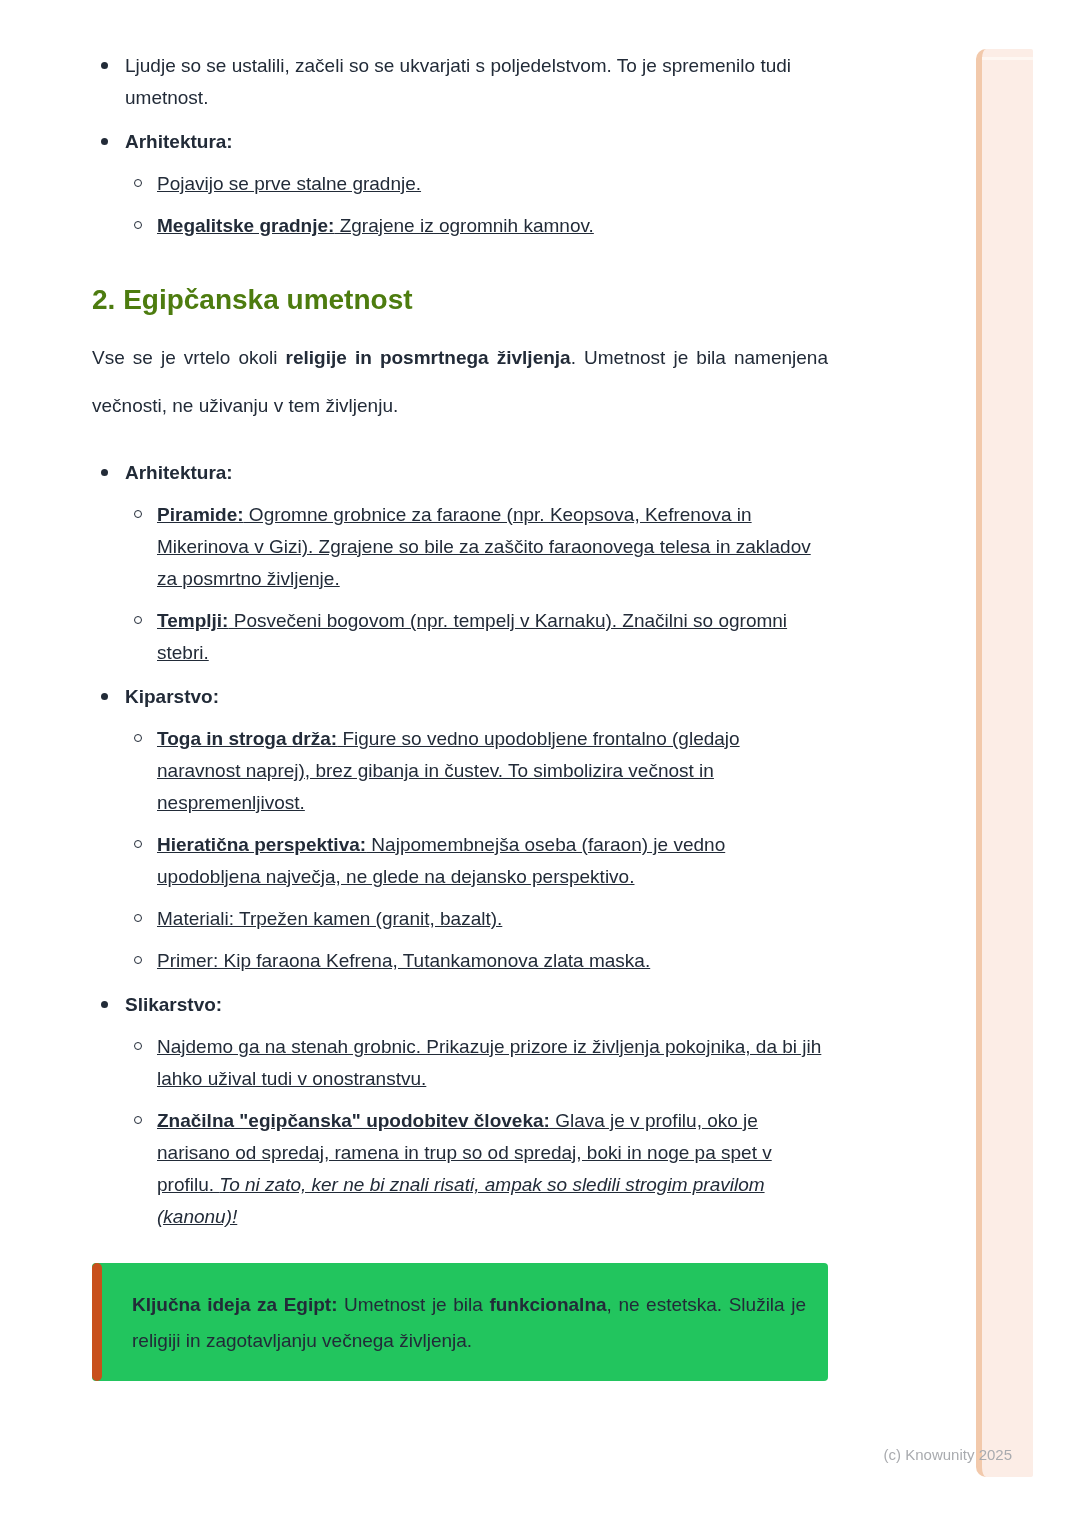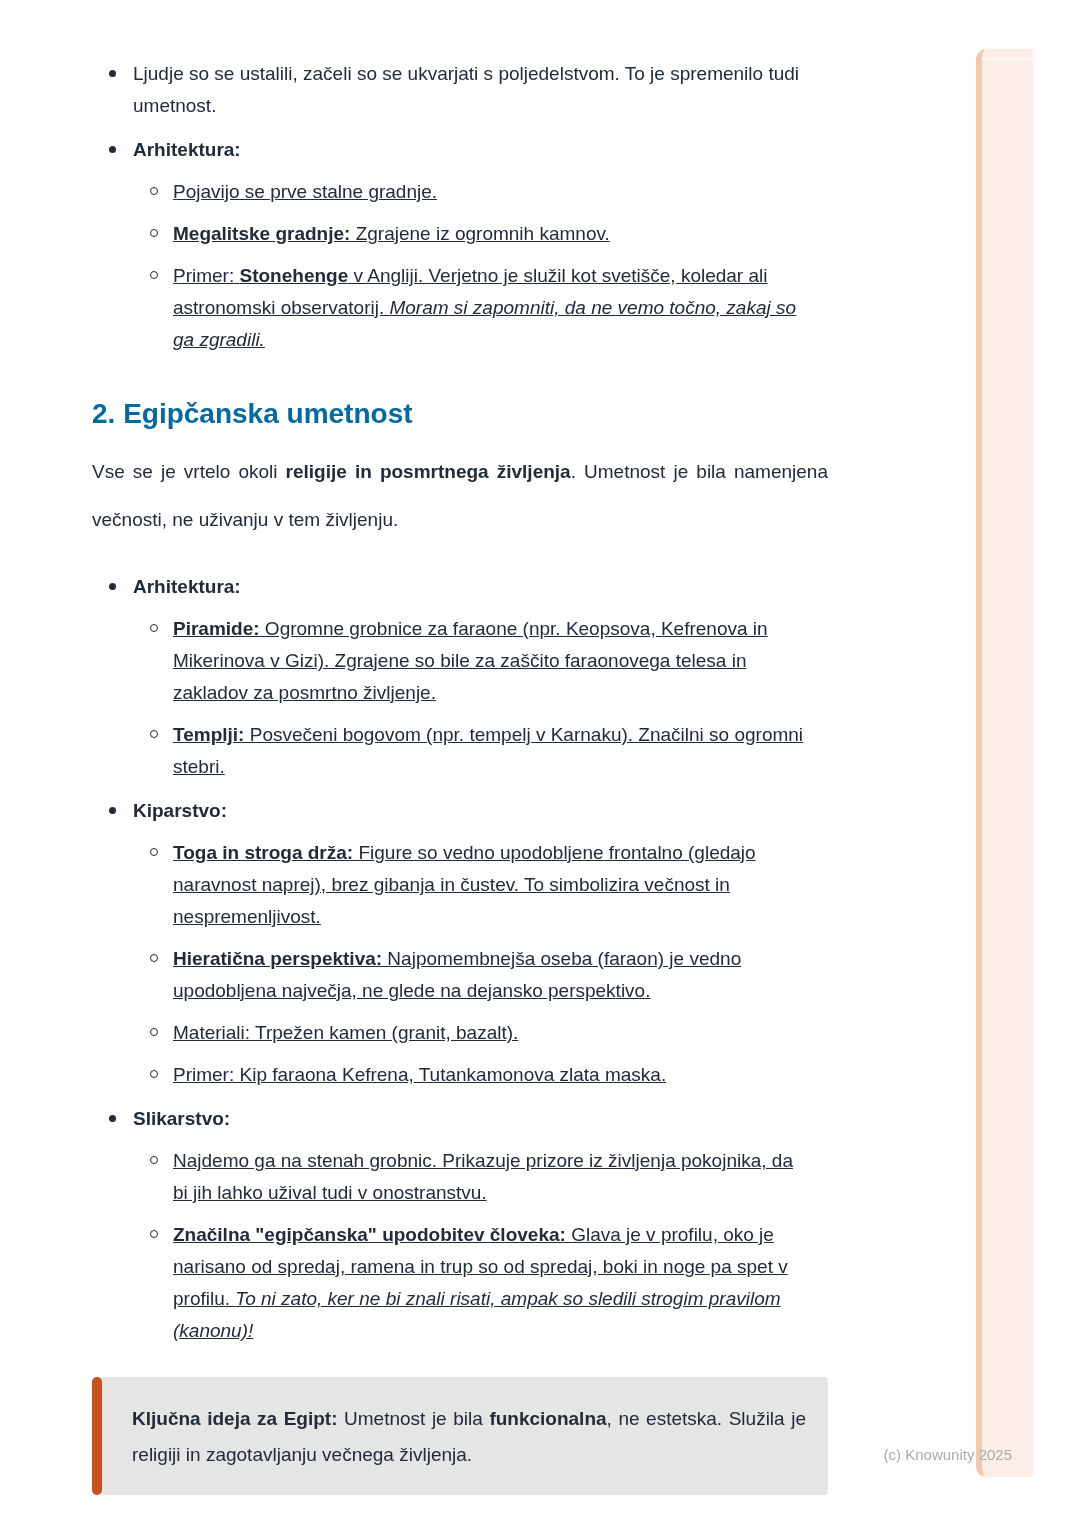--- a/index.html
+++ b/index.html
@@ -14,54 +14,54 @@
     overflow: hidden;
   }
   .content {
     position: absolute;
     left: 92px;
     top: 50px;
     width: 736px;
     font-size: 19px;
     line-height: 32px;
   }
-  ul { list-style: none; margin: 8px; padding: 0; }
+  ul { list-style: none; margin: 0; padding: 0; }
   .l1 > li { position: relative; padding-left: 33px; }
   .l1 > li + li { margin-top: 12px; }
   .l1 > li > .marker {
     position: absolute; left: 9px; top: 12px;
     width: 7px; height: 7px; border-radius: 50%;
     background: #222B38;
   }
   .l2 { margin-top: 4px; margin-bottom: 8px; }
   .l2 > li { position: relative; padding-left: 32px; margin-top: 10px; text-decoration: underline; }
   .l2 > li > .marker {
     position: absolute; left: 9px; top: 11px;
     width: 8px; height: 8px; border-radius: 50%;
     border: 1.5px solid #222B38; box-sizing: border-box;
     background: transparent;
   }
   h2.section-heading {
     margin: 40px 0 16px 0;
     font-size: 28px;
     line-height: 36px;
     font-weight: 700;
-    color: #0369a1;
+    color: #4d7c0f;
   }
   p.section-intro {
     margin: 0 0 27px 0;
     line-height: 48px;
     text-align: justify;
   }
   .b { font-weight: 700; }
   .i { font-style: italic; }
   .callout {
     position: relative;
     margin-top: 30px;
-    background: #e5e5e5;
+    background: #22c55e;
     border-radius: 4px;
     padding: 24px 22px 22px 40px;
   }
   .callout-bar {
     position: absolute; left: 0; top: 0; bottom: 0;
     width: 10px; border-radius: 7px;
     background: #C8501C;
   }
   .callout p { margin: 0; line-height: 36px; text-align: justify; }
   .edge-strip {
@@ -103,24 +103,20 @@
         <span class="marker"></span>
         <span><span class="b">Arhitektura:</span></span>
         <ul class="l2">
           <li>
             <span class="marker"></span>
             <span><span>Pojavijo se prve stalne gradnje.</span></span>
           </li>
           <li>
             <span class="marker"></span>
             <span><span class="b">Megalitske gradnje:</span><span> Zgrajene iz ogromnih kamnov.</span></span>
-          </li>
-          <li>
-            <span class="marker"></span>
-            <span><span>Primer: </span><span class="b">Stonehenge</span><span> v Angliji. Verjetno je služil kot svetišče, koledar ali astronomski observatorij. </span><span class="i">Moram si zapomniti, da ne vemo točno, zakaj so ga zgradili.</span></span>
           </li>
         </ul>
       </li>
     </ul>
 
     <h2 class="section-heading">2. Egipčanska umetnost</h2>
 
     <p class="section-intro"><span>Vse se je vrtelo okoli </span><span class="b">religije in posmrtnega življenja</span><span>. Umetnost je bila namenjena večnosti, ne uživanju v tem življenju.</span></p>
 
     <ul class="l1">

